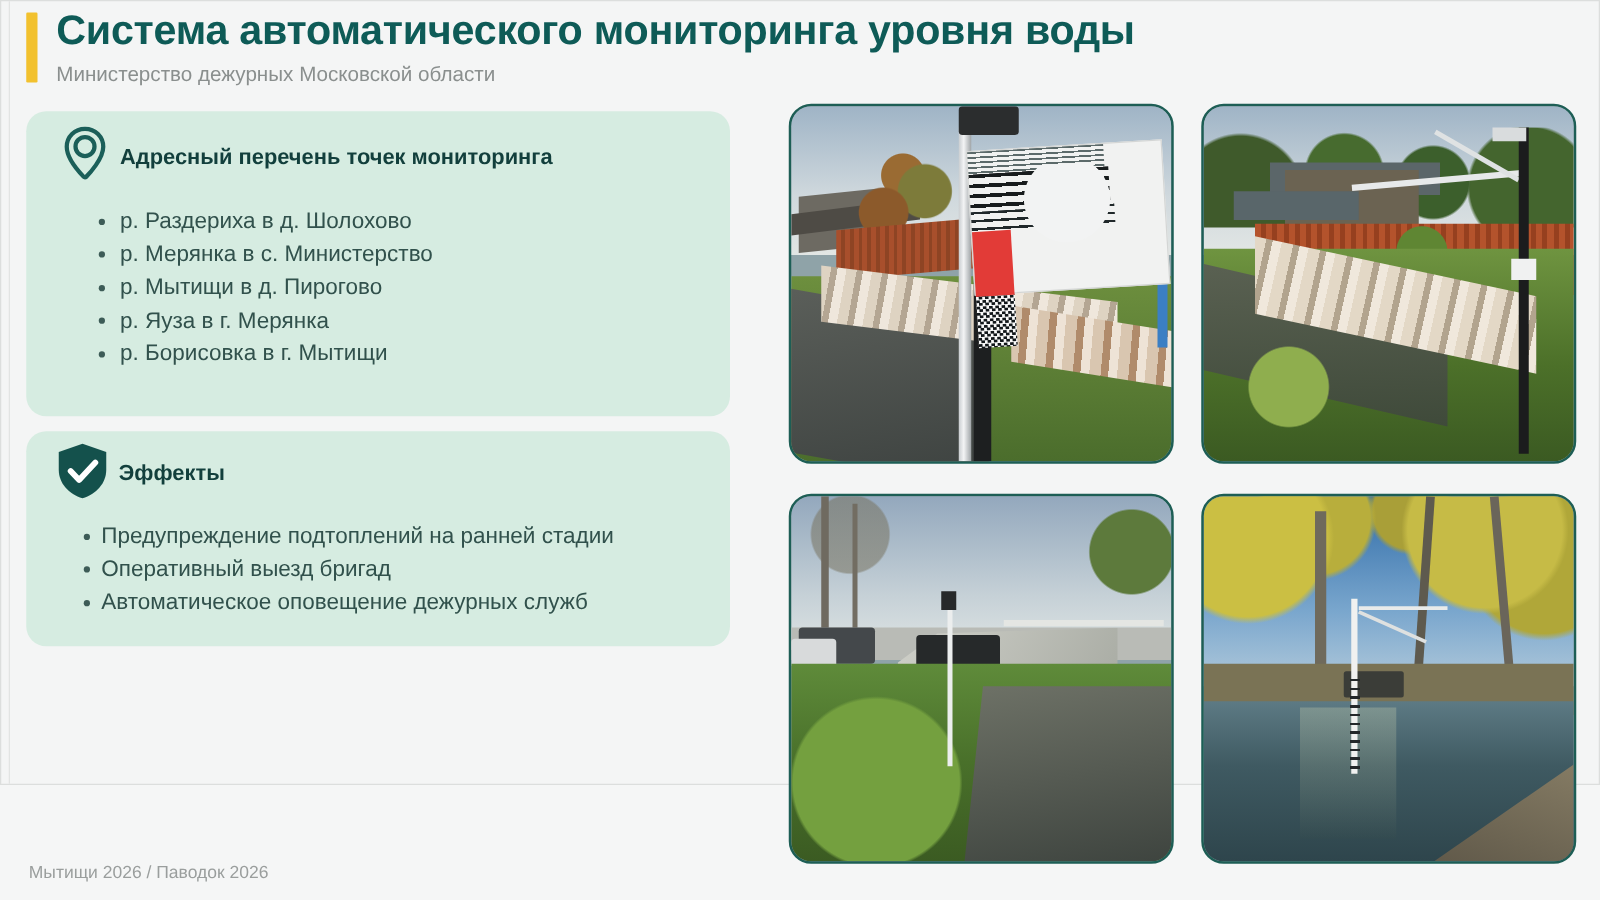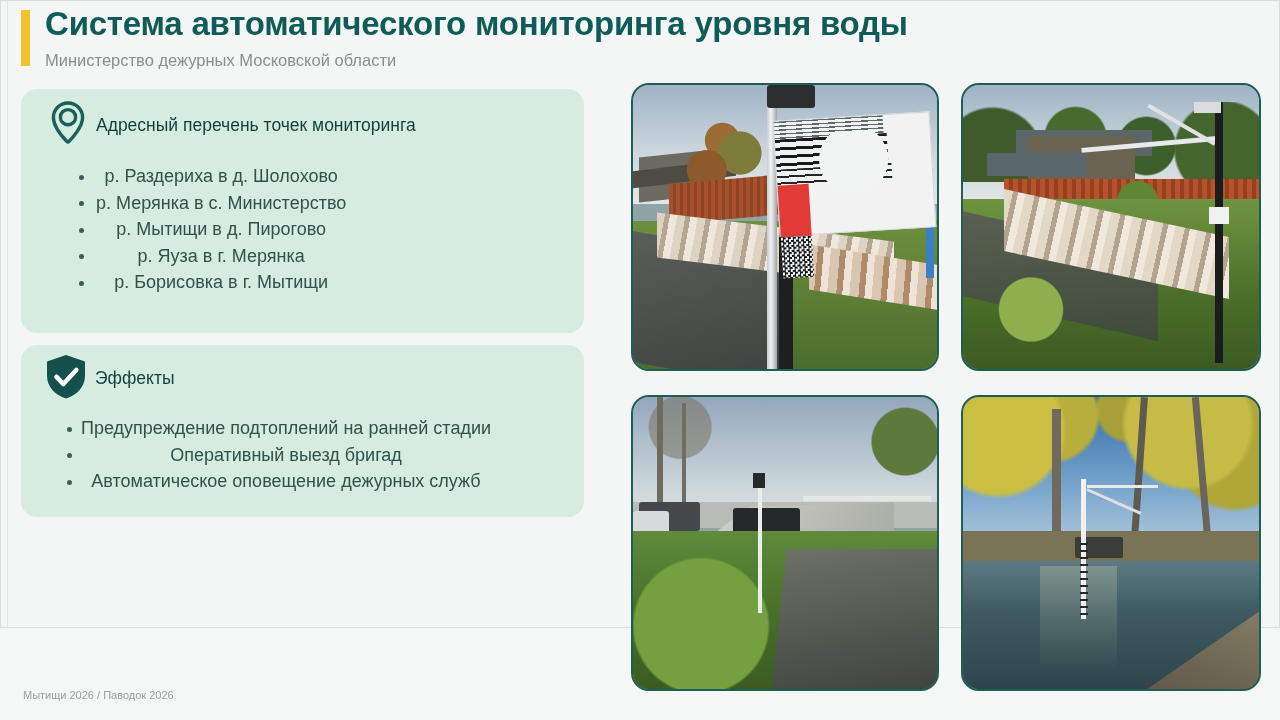--- a/index.html
+++ b/index.html
@@ -6,21 +6,20 @@
   body{
     width:1280px;height:720px;overflow:hidden;
     background:#f5f6f6;
     font-family:"Liberation Sans", sans-serif;
   }
   .slide{
     position:relative;width:1280px;height:628px;
     background:#f4f5f5;
     box-sizing:border-box;
     border:1px solid #dcdedd;
-    text-align:center;
   }
   .slide:before{
     content:"";position:absolute;left:6px;top:0;bottom:0;width:1px;
     background:#e2e4e3;
   }
 
   
   .header{position:absolute;left:20px;top:6px;width:1180px;height:62px;}
   .accent-bar{
     position:absolute;left:0;top:3px;width:9px;height:56px;
@@ -44,21 +43,21 @@
     box-sizing:border-box;
   }
   #card-points{top:88px;width:563px;height:244px;}
   #card-effects{top:344px;width:563px;height:172px;}
 
   .card-head{position:relative;height:52px;}
   .icon-pin{position:absolute;left:25px;top:10px;width:44px;height:48px;}
   .icon-shield{position:absolute;left:20px;top:8px;width:50px;height:48px;}
 
   .card-title{
-    position:absolute;font-size:17.5px;font-weight:normal;color:#123f3c;
+    position:absolute;font-size:17.5px;font-weight:bold;color:#123f3c;
     white-space:nowrap;
   }
   #points-title{left:75px;top:26px;}
   #effects-title{left:74px;top:23px;}
 
   .bullets{
     position:absolute;margin:0;padding:0;list-style:none;
   }
   #points-list{left:54px;top:74px;}
   #effects-list{left:44px;top:70px;}
@@ -70,21 +69,21 @@
   .bullets li:before{
     content:"";position:absolute;left:4px;top:11.5px;
     width:5px;height:5px;border-radius:50%;background:#3d5c57;
   }
   #effects-list li{padding-left:16px;}
   #effects-list li:before{left:2px;width:5px;height:5px;}
 
   
   .footer{
     position:absolute;left:22px;top:688px;
-    font-size:11px;color:#9a9e9d;white-space:nowrap;
+    font-size:14px;color:#9a9e9d;white-space:nowrap;
   }
 
   
   .photo-grid{
     position:absolute;left:630px;top:82px;width:630px;height:606px;
   }
   .photo{
     position:absolute;
     border:2px solid #1d5e55;
     border-radius:18px;

